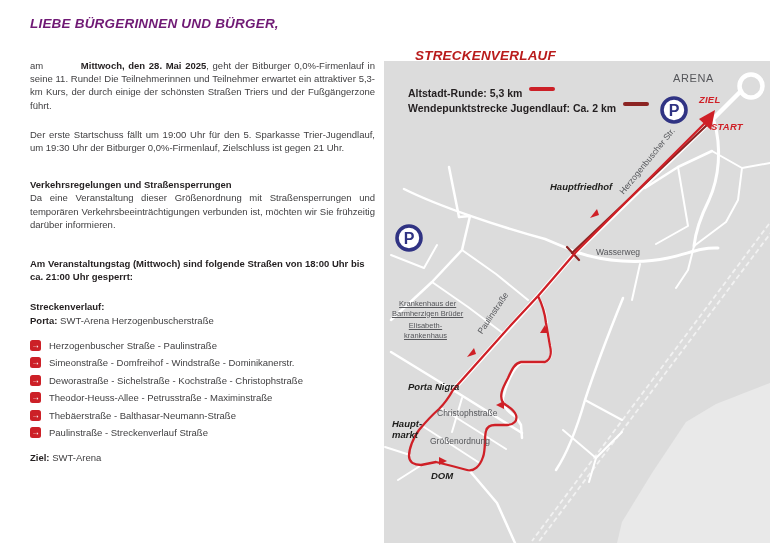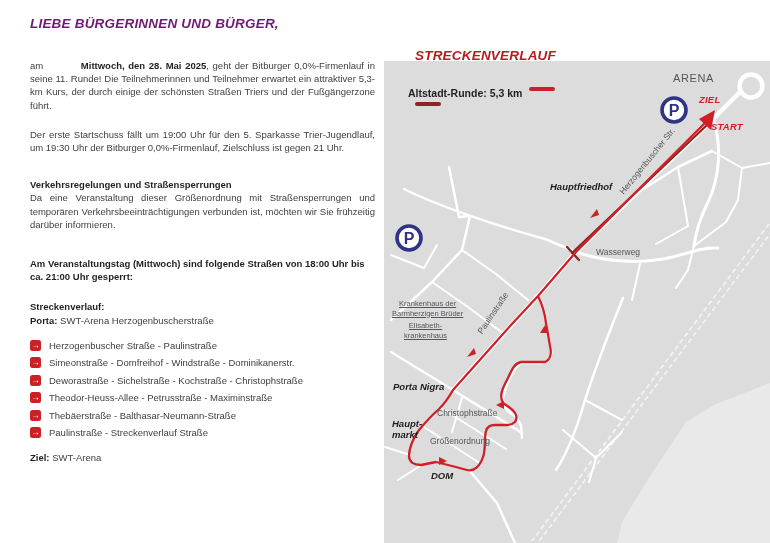--- a/index.html
+++ b/index.html
@@ -175,40 +175,41 @@
         <text x="409" y="243.5" text-anchor="middle" font-size="16" font-weight="bold" fill="#303383" font-family="Liberation Sans, sans-serif">P</text>
       </g>
     </svg>
 
     <div class="legend">
       <div class="legend-row">
         <span class="legend-label">Altstadt-Runde: 5,3 km</span>
         <span class="legend-swatch" style="background: rgb(204, 32, 39);"></span>
       </div>
       <div class="legend-row">
+        <span class="legend-label">Wendepunktstrecke Jugendlauf: Ca. 2 km</span>
         <span class="legend-swatch" style="background: rgb(140, 36, 35);"></span>
       </div>
     </div>
 
     <div class="mlabel ml-big" style="left:289px;top:11px;">ARENA</div>
     <div class="mlabel ml-red" style="left:315px;top:33px;color:#cf2027;">ZIEL</div>
     <div class="mlabel ml-red" style="left:327px;top:60px;color:#cf2027;">START</div>
     <div class="mlabel ml-gray rot" style="left:222px;top:95px;transform:rotate(-51deg);">Herzogenbuscher Str.</div>
     <div class="mlabel ml-bold" style="left:166px;top:120px;">Hauptfriedhof</div>
     <div class="mlabel ml-gray" style="left:212px;top:186px;">Wasserweg</div>
     <div class="mlabel ml-small" style="left:8px;top:238px;">
       <div>Krankenhaus der</div>
       <div>Barmherzigen Brüder</div>
     </div>
     <div class="mlabel ml-small" style="left:20px;top:260px;">
       <div>Elisabeth-</div>
       <div>krankenhaus</div>
     </div>
     <div class="mlabel ml-gray rot" style="left:85px;top:247px;transform:rotate(-56deg);">Paulinstraße</div>
-    <div class="mlabel ml-bold" style="left:9px;top:320px;">Porta Nigra</div>
+    <div class="mlabel ml-bold" style="left:24px;top:320px;">Porta Nigra</div>
     <div class="mlabel ml-gray" style="left:53px;top:347px;">Christophstraße</div>
     <div class="mlabel ml-bold" style="left:8px;top:357px;">
       <div>Haupt-</div>
       <div>markt</div>
     </div>
     <div class="mlabel ml-gray" style="left:46px;top:375px;">Größenordnung</div>
     <div class="mlabel ml-bold" style="left:47px;top:409px;">DOM</div>
   </div>
 </div>
 

